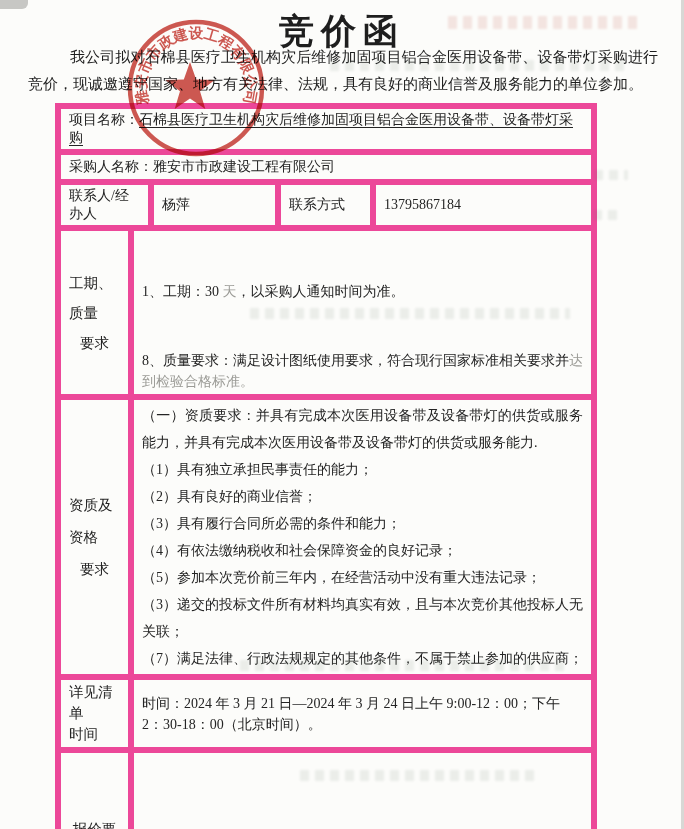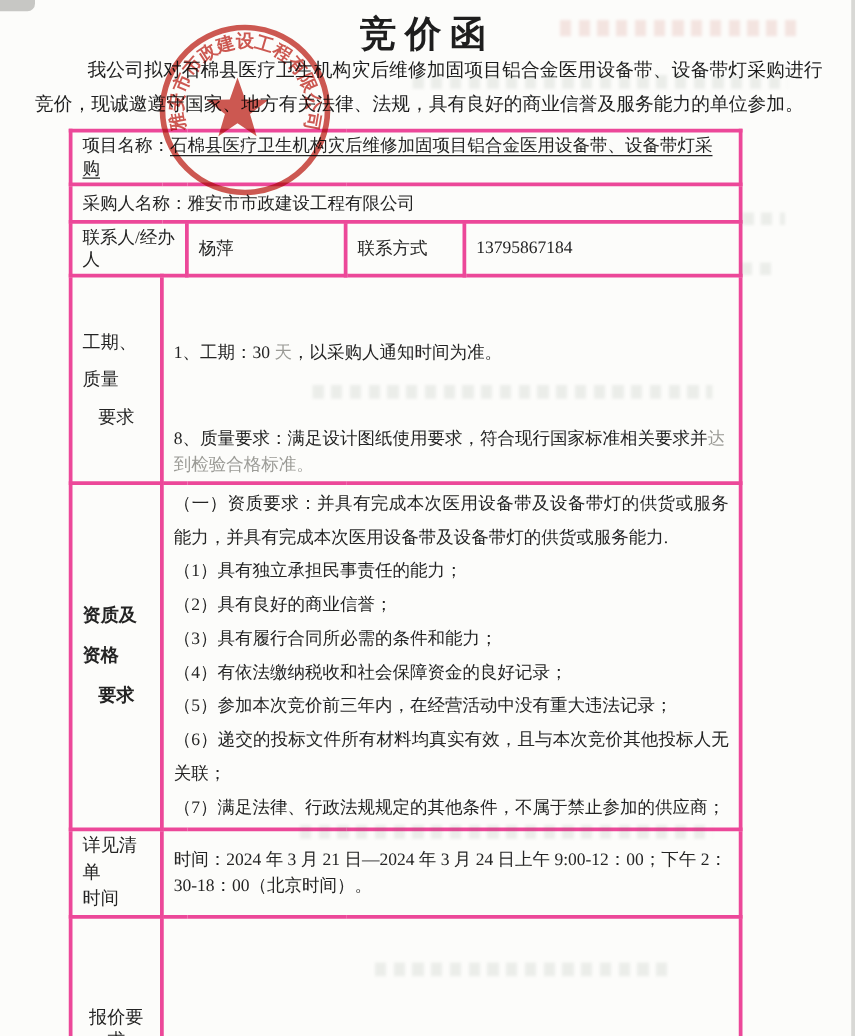--- a/index.html
+++ b/index.html
@@ -4,50 +4,50 @@
 <style>
   html,body{margin:0;padding:0;background:#e9e9e9;}
   .page{
     position:relative;width:684px;height:829px;margin:0 auto;
     background:#fcfcfa;overflow:hidden;
     font-family:"Liberation Serif","DejaVu Serif",serif;
     color:#1e1e1e;
   }
   .doc-title{
     position:absolute;top:8px;left:0;width:100%;
-    text-align:center;font-size:29px;font-weight:bold;letter-spacing:7px;
+    text-align:center;font-size:35px;font-weight:bold;letter-spacing:7px;
   }
   .intro{
     position:absolute;top:44px;left:28px;width:630px;
     font-size:15px;line-height:27px;text-indent:2.8em;text-align:justify;
   }
   table.doc-table{
     position:absolute;top:103px;left:55px;width:536px;
     border-collapse:collapse;table-layout:fixed;
     font-size:14px;color:#242424;
   }
   .doc-table td{
-    border:3px solid #ec4899;padding:2px 8px;vertical-align:middle;
+    border:6px solid #ec4899;padding:2px 8px;vertical-align:middle;
     overflow:hidden;
   }
   tr.r1{height:33px} tr.r2{height:30px} tr.r3{height:28px}
   tr.r4{height:33px} tr.r5{height:56px} tr.r6{height:68px}
   tr.r7{height:250px} tr.r8{height:42px} tr.r9{height:178px}
   .lbl{font-size:14.5px;}
   .lbl div{line-height:22px;}
   .lbl .gap div{line-height:32px;}
   .l2c{text-align:center;}
   .ul{text-decoration:underline;text-underline-offset:3px;}
   .filled{color:#9b9b96;}
   .r5 .content{vertical-align:top;padding-top:8px;}
   .r6 .content div{line-height:21px;margin-top:48px;}
   .r6 .lbl div{line-height:30px;}
   .r8 .lbl div, .r8 .content div{line-height:21px;}
   .qual p{margin:0;line-height:27px;text-align:justify;}
-  .r7 .lbl div{line-height:32px;font-weight:bold;}
+  .r7 .lbl div{line-height:32px;}
   .pricing p{margin:0;line-height:30px;text-indent:1.6em;text-align:justify;}
   .lbl-center{text-align:center;}
   
   .seal{position:absolute;left:122px;top:16px;width:150px;height:146px;
         mix-blend-mode:multiply;opacity:.82;}
   
   .ghost{position:absolute;filter:blur(1.2px);pointer-events:none;}
   .ghost-green{background:repeating-linear-gradient(90deg,#5f7260 0 9px,transparent 9px 15px);opacity:.10;}
   .ghost-red{background:repeating-linear-gradient(90deg,#c86a5e 0 9px,transparent 9px 15px);opacity:.16;}
   .scan-edge{position:absolute;right:0;top:0;width:3px;height:100%;background:#c4c4c2;opacity:.65;}
@@ -102,21 +102,21 @@
         <div>资质及资格</div>
         <div class="l2c">要求</div>
       </td>
       <td colspan="4" class="content qual">
         <p>（一）资质要求：并具有完成本次医用设备带及设备带灯的供货或服务能力，并具有完成本次医用设备带及设备带灯的供货或服务能力.</p>
         <p>（1）具有独立承担民事责任的能力；</p>
         <p>（2）具有良好的商业信誉；</p>
         <p>（3）具有履行合同所必需的条件和能力；</p>
         <p>（4）有依法缴纳税收和社会保障资金的良好记录；</p>
         <p>（5）参加本次竞价前三年内，在经营活动中没有重大违法记录；</p>
-        <p>（6）递交的投标文件所有材料均真实有效，且与本次竞价其他投标人无关联；</p>
+        <p>（3）递交的投标文件所有材料均真实有效，且与本次竞价其他投标人无关联；</p>
         <p>（7）满足法律、行政法规规定的其他条件，不属于禁止参加的供应商；</p>
       </td>
     </tr>
     <tr class="r8">
       <td class="lbl">
         <div>详见清单</div>
         <div>时间</div>
       </td>
       <td colspan="4" class="content">
         <div>时间：2024 年 3 月 21 日—2024 年 3 月 24 日上午 9:00-12：00；下午 2：30-18：00（北京时间）。</div>

